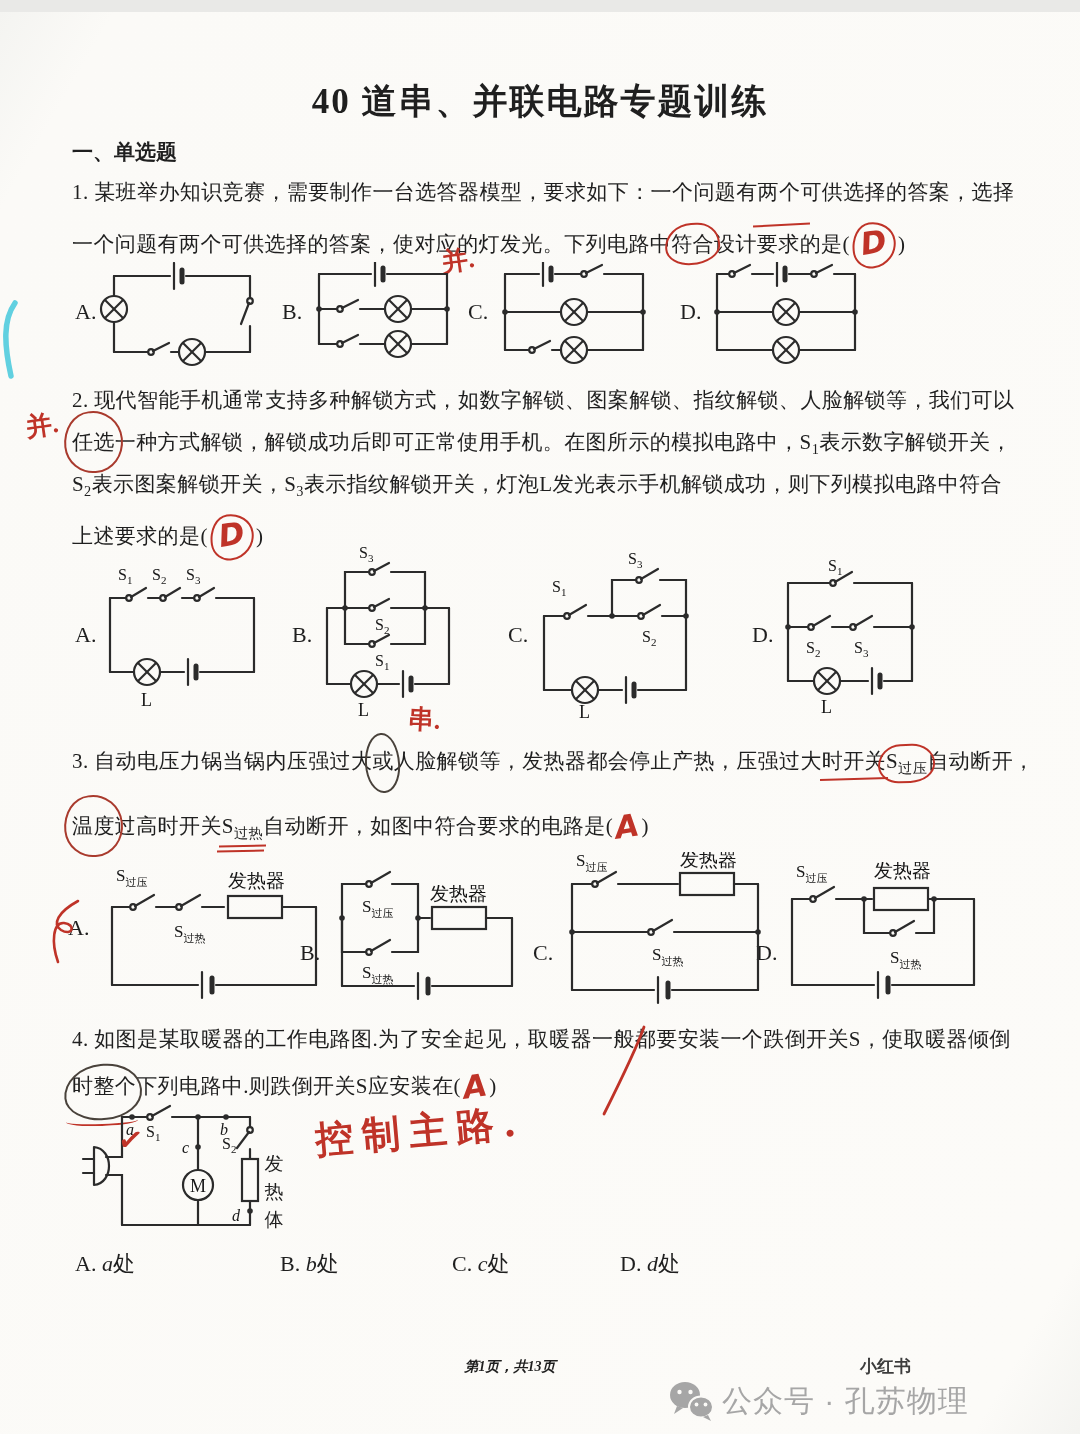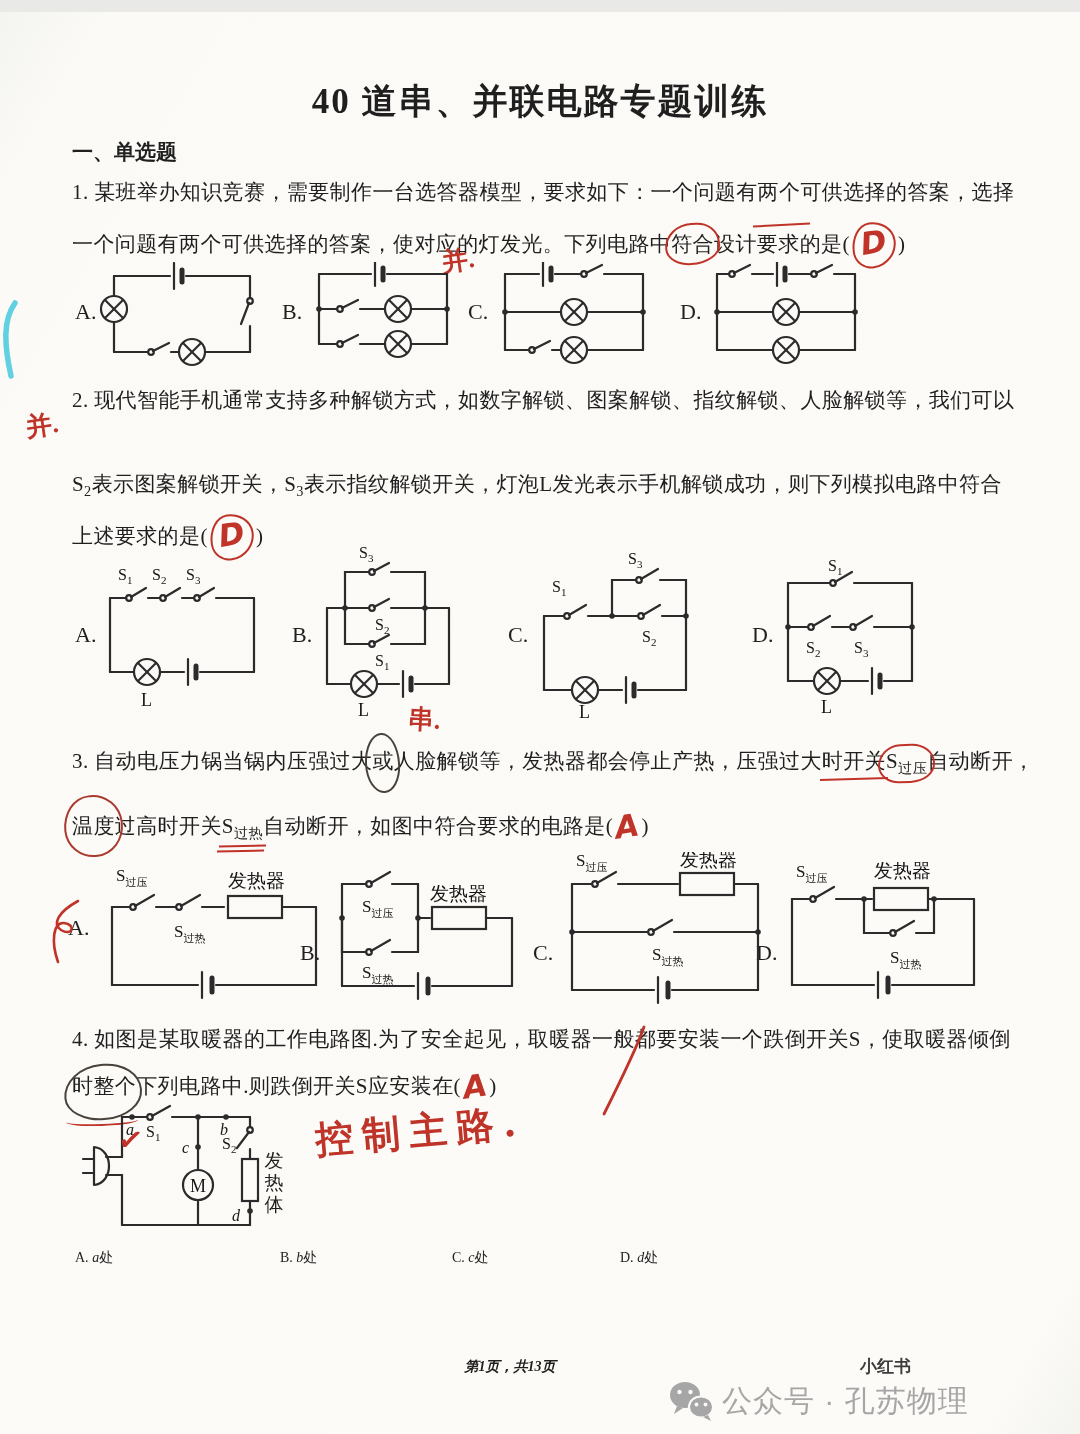--- a/index.html
+++ b/index.html
@@ -3,21 +3,21 @@
 <meta charset="utf-8">
 <style>
   html,body{margin:0;padding:0;background:#e9e9e7;}
   .page{position:relative;width:1080px;height:1434px;margin:12px auto;overflow:hidden;
         background:linear-gradient(120deg,#f4f4f1 0%,#fbfaf7 6%,#fcfbf8 94%,#f3f3f0 100%);
         font-family:"Liberation Serif","DejaVu Serif",serif;color:#1f1f1f;}
   .abs{position:absolute;}
   .title{left:0;right:0;top:66px;text-align:center;font-size:35px;font-weight:bold;letter-spacing:2px;}
   .section{left:72px;top:126px;font-size:21px;font-weight:bold;text-align:center;}
   .tline{font-size:21px;letter-spacing:.4px;white-space:nowrap;}
-  .optline{font-size:14px;}
+  .optline{font-size:22px;}
   
   :root{--red:#bf3328;--dark:#49423b;}
   .rel{position:relative;display:inline-block;}
   .circ-r::after{content:"";position:absolute;inset:-7px -6px;border:2.6px solid var(--red);
       border-radius:55% 45% 60% 50% / 62% 55% 48% 45%;transform:rotate(-4deg);}
   .circ-r-wide::after{content:"";position:absolute;inset:-5px -8px;border:2.6px solid var(--red);
       border-radius:50% 50% 55% 45% / 70% 60% 60% 55%;transform:rotate(-2deg);}
   .circ-r-tall::after{content:"";position:absolute;inset:-17px -8px;border:2.8px solid #a93a2d;
       border-radius:48% 52% 50% 50% / 55% 50% 52% 48%;transform:rotate(-6deg);}
   .circ-d::after{content:"";position:absolute;inset:-14px -7px -18px -7px;border:2.8px solid var(--dark);
@@ -46,21 +46,21 @@
   
   .cir line,.cir path,.cir rect,.cir circle{stroke:#2b2b2b;stroke-width:2.2;fill:none;stroke-linecap:round;}
   .cir .dot{fill:#2b2b2b;stroke:none;}
   .cir .pv{fill:#fcfbf8;}
   .cir .plate{stroke-width:5;}
   .cir text{stroke:none;fill:#161616;font-family:"Liberation Serif","DejaVu Serif",serif;}
   .cir .sub{font-size:11px;}
   .letter{font-size:22px;}
   sub{font-size:.68em;}
   i{font-style:italic;}
-  .vert-label{width:24px;font-size:19px;line-height:22px;word-break:break-all;text-align:center;}
+  .vert-label{width:24px;font-size:19px;line-height:28px;word-break:break-all;text-align:center;}
   .footer-page{font-size:14px;font-weight:bold;font-style:italic;}
   .brand{font-size:17px;font-weight:bold;color:#3c3c3c;font-family:Liberation Serif, serif;}
   .wm{color:#a6a6a6;font-size:30px;font-family:"Liberation Sans",sans-serif;letter-spacing:1px;}
 </style>
 </head>
 <body>
 
 <div class="page">
 
   <div class="abs title">40 道串、并联电路专题训练</div>
@@ -180,20 +180,23 @@
       <line x1="76" y1="59" x2="94" y2="41"></line>
       <path d="M98,50 H154"></path>
     <path d="M16,88 H72"></path>
       <circle cx="85" cy="88" r="13"></circle>
       <line x1="76" y1="79" x2="94" y2="97"></line>
       <line x1="76" y1="97" x2="94" y2="79"></line>
       <path d="M98,88 H154"></path>
   </svg>
 
   <div class="abs tline" style="left:72px;top:374px">2. 现代智能手机通常支持多种解锁方式，如数字解锁、图案解锁、指纹解锁、人脸解锁等，我们可以</div>
+  <div class="abs tline" style="left:72px;top:416px">
+    <span class="rel circ-r-tall"><span>任选</span></span><span>一种方式解锁，解锁成功后即可正常使用手机。在图所示的模拟电路中，S<sub>1</sub>表示数字解锁开关，</span>
+  </div>
   <div class="abs tline" style="left:72px;top:458px">S<sub>2</sub>表示图案解锁开关，S<sub>3</sub>表示指纹解锁开关，灯泡L发光表示手机解锁成功，则下列模拟电路中符合</div>
   <div class="abs tline" style="left:72px;top:500px">
     <span>上述要求的是(</span><span class="ans circled">D</span><span>)</span>
   </div>
   <div class="abs margin-note" style="left:26px;top:396px">并.</div>
 
   <div class="abs letter" style="left:75px;top:610px">A.</div>
   <div class="abs letter" style="left:292px;top:610px">B.</div>
   <div class="abs letter" style="left:508px;top:610px">C.</div>
   <div class="abs letter" style="left:752px;top:610px">D.</div>

